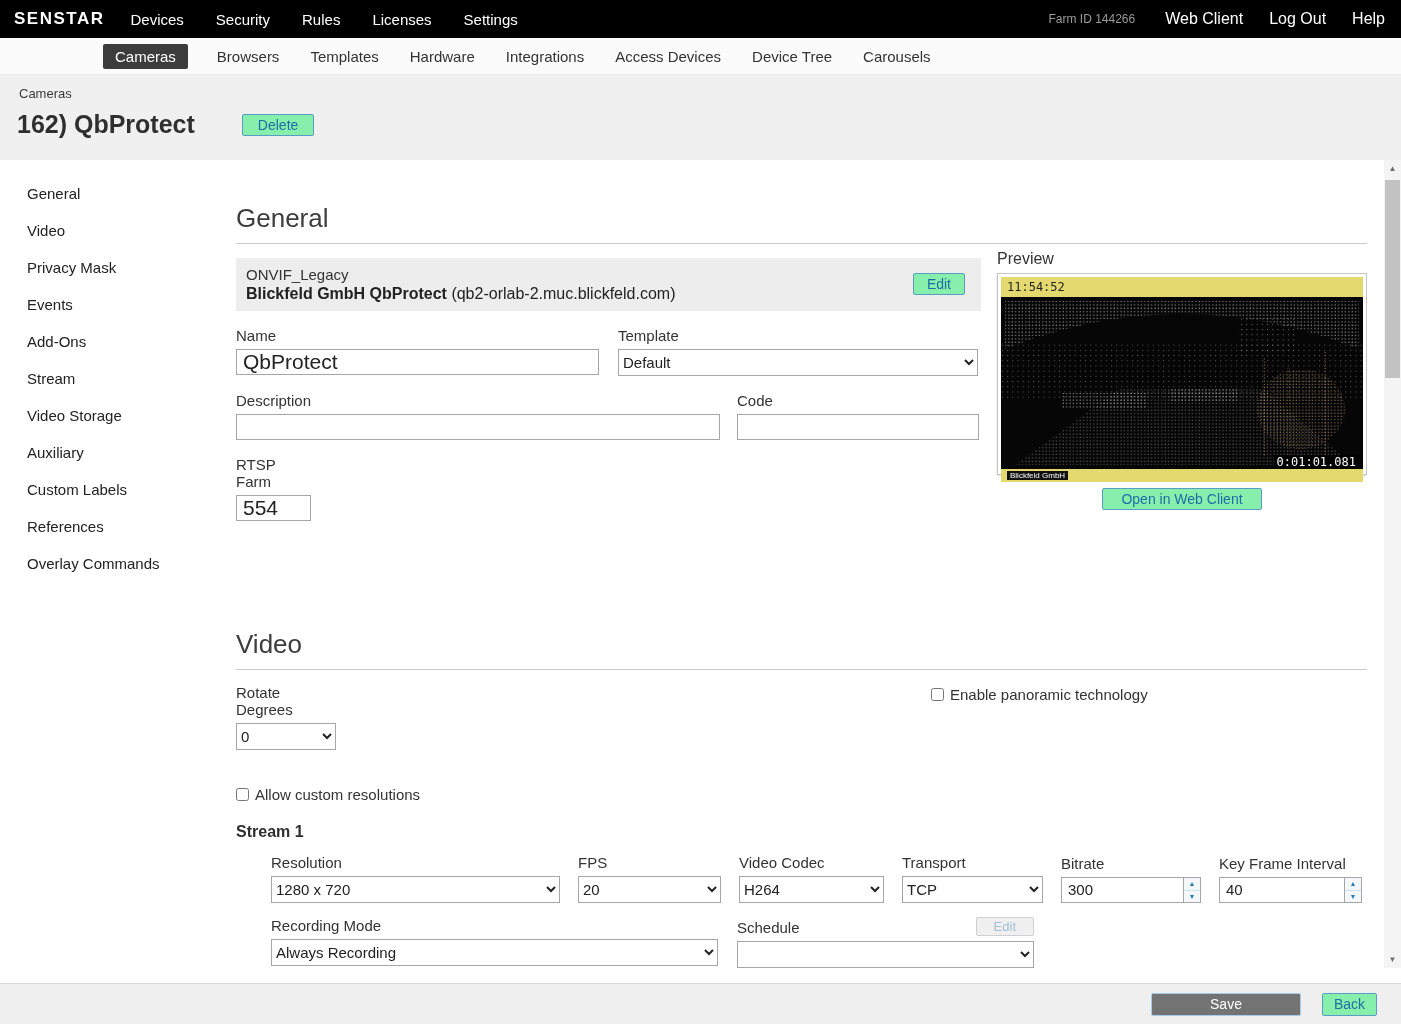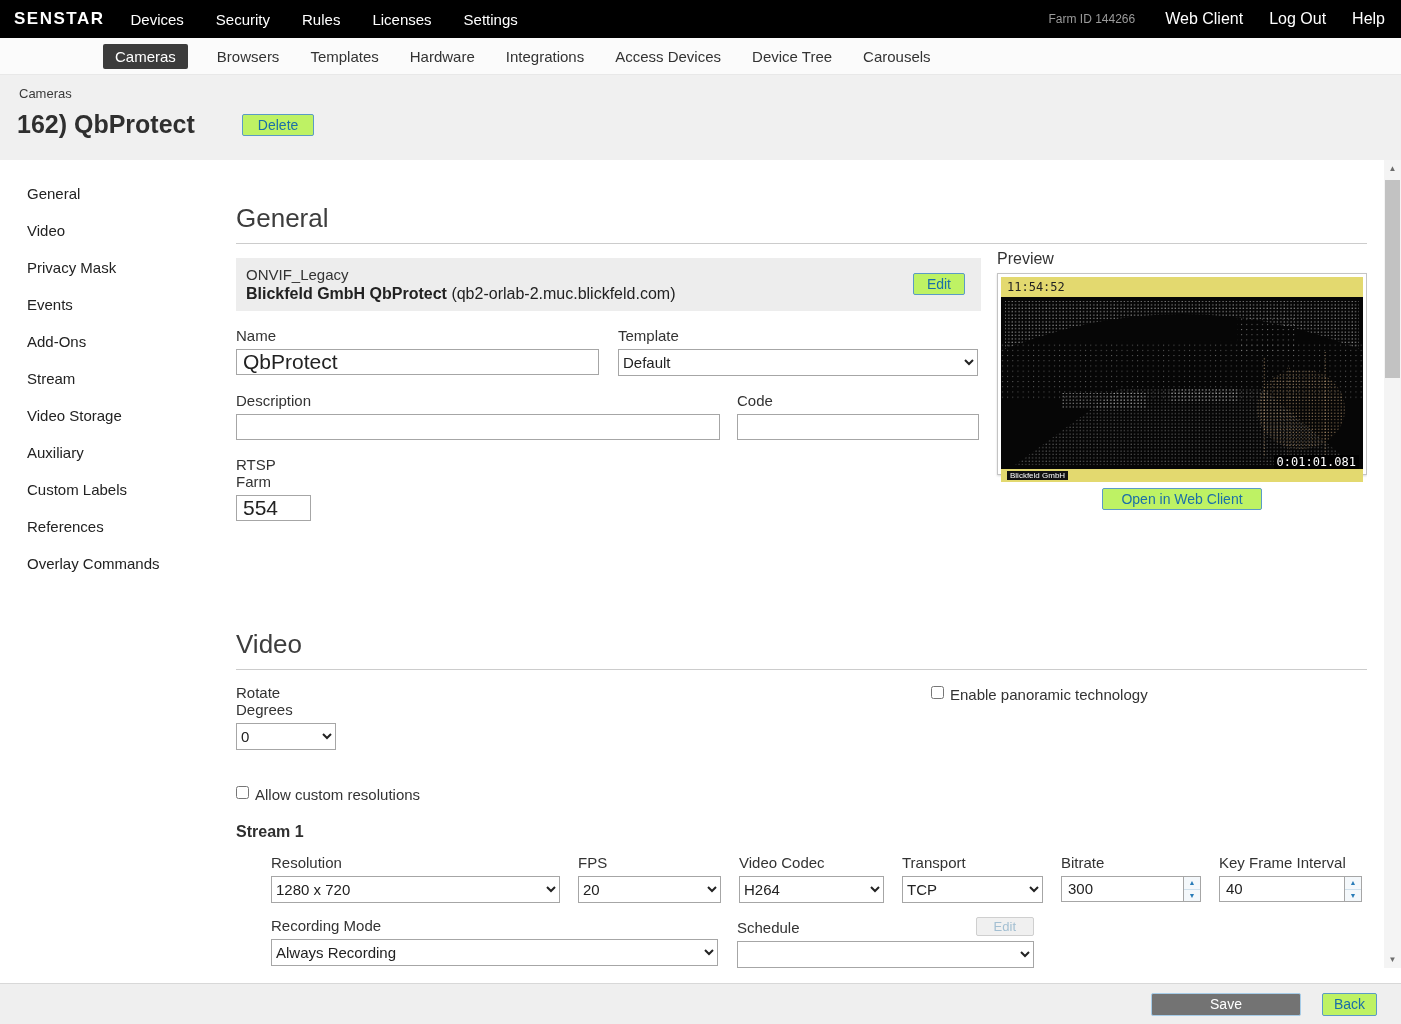--- a/index.html
+++ b/index.html
@@ -21,21 +21,21 @@
   .tabbar a { color:#333; text-decoration:none; font-size:15px; cursor:pointer; padding:4px 2px; }
   .tabbar a.active { background:#3c3c3c; color:#fff; padding:4px 12px; border-radius:2px; }
 
   
   .page-header { position:absolute; top:75px; left:0; width:1401px; height:85px; background:#f0f0f0; padding:11px 0 0 19px; }
   .breadcrumb { font-size:13px; color:#3a3a3a; cursor:pointer; }
   .title-row { display:flex; align-items:center; gap:47px; margin-top:9px; margin-left:-2px; }
   .page-title { font-size:25px; font-weight:bold; color:#2f2f2f; }
 
   
-  .btn { display:inline-block; background:#bef264; border:1px solid #5b9bc6; color:#1b6fa8; font-size:14px; font-family:"Liberation Sans",sans-serif; padding:2px 15px; border-radius:2px; cursor:pointer; text-align:center; }
+  .btn { display:inline-block; background:#86efac; border:1px solid #5b9bc6; color:#1b6fa8; font-size:14px; font-family:"Liberation Sans",sans-serif; padding:2px 15px; border-radius:2px; cursor:pointer; text-align:center; }
   .btn-disabled { background:#f0f0f0; border:1px solid #cfcfcf; color:#a3bfd2; cursor:default; }
   .btn-save { background:#737373; border:1px solid #a6cce8; color:#fff; width:150px; height:23px; padding:2px 0; cursor:default; }
   .btn-back { width:55px; height:23px; padding:2px 0; }
 
   
   .sidebar { position:absolute; top:160px; left:0; width:236px; bottom:41px; background:#fff; padding:25px 0 0 27px; }
   .sidebar a { display:block; color:#222; text-decoration:none; font-size:15px; margin-bottom:20px; cursor:pointer; }
 
   
   .content { position:absolute; top:160px; left:236px; width:1131px; bottom:41px; background:#fff; overflow:hidden; }
@@ -66,25 +66,25 @@
   .pv-botbar { position:absolute; bottom:0; left:0; width:100%; height:13px; background:#e3d96f; }
   .pv-brand { position:absolute; bottom:2px; left:6px; font-size:8px; color:#fff; background:#111; padding:0 3px; }
   .pv-code { position:absolute; bottom:13px; right:4px; font-family:"DejaVu Sans Mono",monospace; font-size:12px; color:#fff; background:#000; padding:0 3px; }
   .pv-cloud { position:absolute; top:20px; left:0; width:362px; height:172px; }
   .open-web { display:block; margin:13px auto 0; width:160px; padding:2px 0; }
 
   
   .rotate-row { position:relative; margin-top:14px; }
   .rotate-col { width:100px; }
   .chk-pano { position:absolute; left:695px; top:2px; }
-  .chk { display:flex; align-items:flex-start; gap:6px; font-size:15px; color:#333; }
+  .chk { display:flex; align-items:center; gap:6px; font-size:15px; color:#333; }
   .chk input { width:13px; height:13px; cursor:pointer; }
   .chk-custom { margin-top:36px; }
   .stream-title { font-size:16px; font-weight:bold; color:#2f2f2f; margin-top:20px; }
-  .stream-row { margin-left:35px; margin-top:13px; display:flex; gap:18px; }
+  .stream-row { margin-left:35px; margin-top:13px; display:flex; gap:18px;align-items:flex-end; }
   .rec-row { margin-left:35px; margin-top:14px; display:flex; gap:19px; }
   .sched-label-row { display:flex; justify-content:space-between; align-items:flex-end; margin-bottom:5px; }
   .sched-label-row .btn { padding:1px 17px; font-size:13px; }
 
   
   .numbox { display:flex; height:26px; border:1px solid #a6a6a6; background:#fff; }
   .numbox .numval { flex:1; font-size:15px; color:#222; padding:3px 6px; }
   .spin { width:17px; border-left:1px solid #a6a6a6; display:flex; flex-direction:column; }
   .spin button { flex:1; border:none; background:#f4f8fb; color:#2a7cb8; font-size:7px; line-height:1; cursor:pointer; padding:0; }
   .spin button:first-child { border-bottom:1px solid #cfe0ec; }

